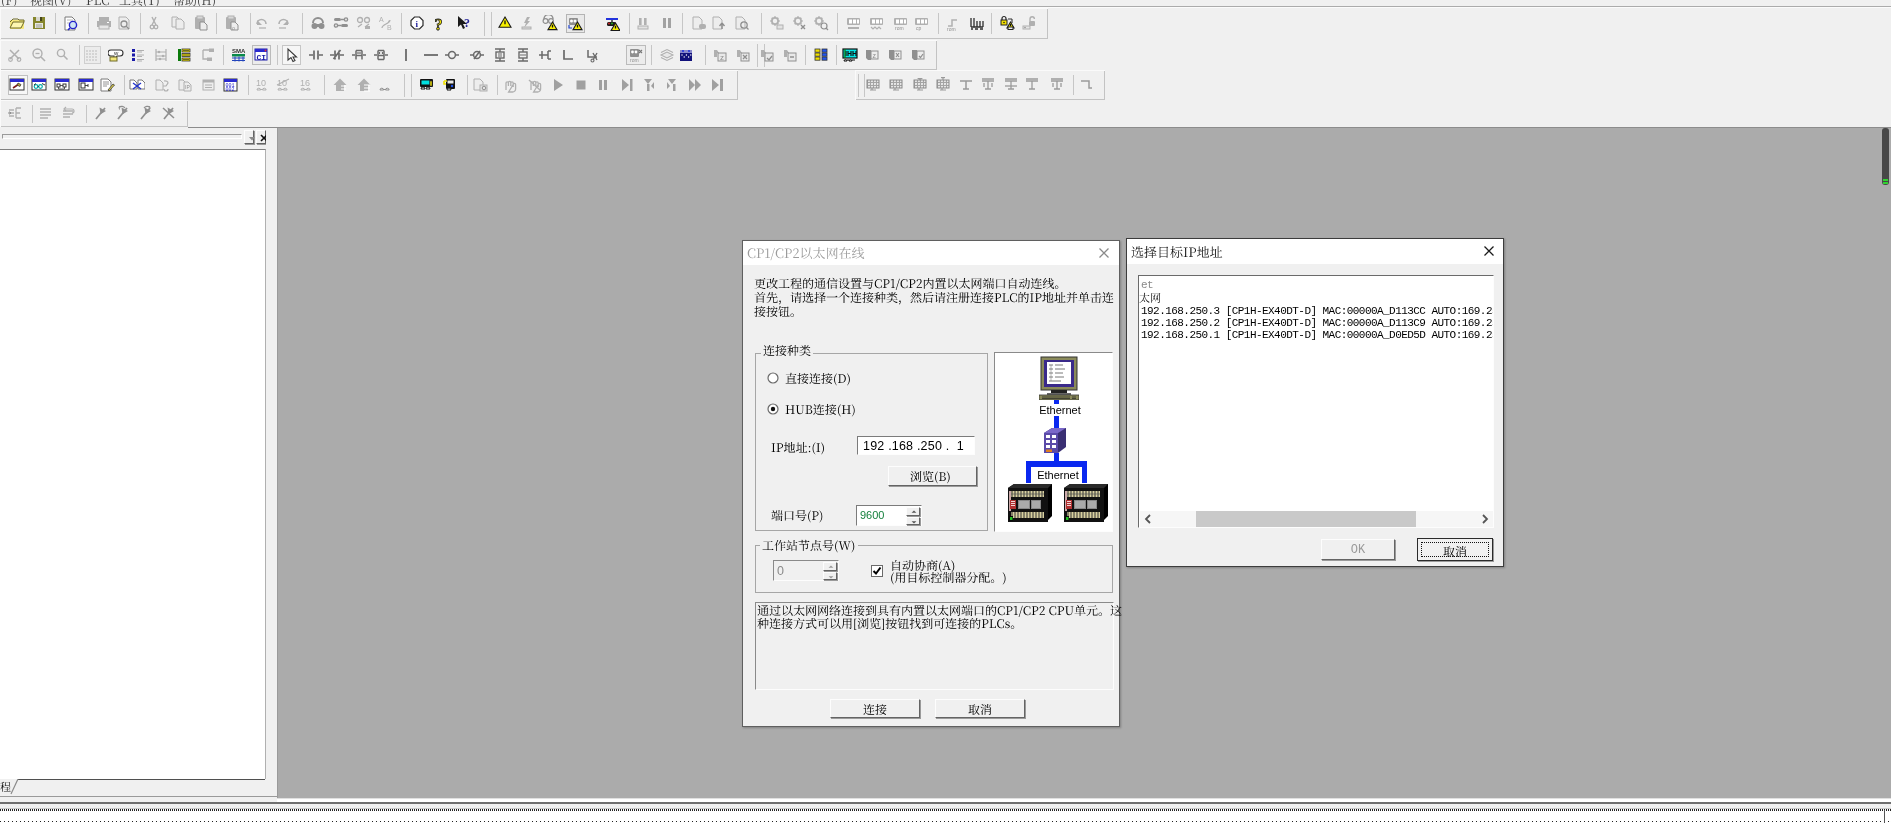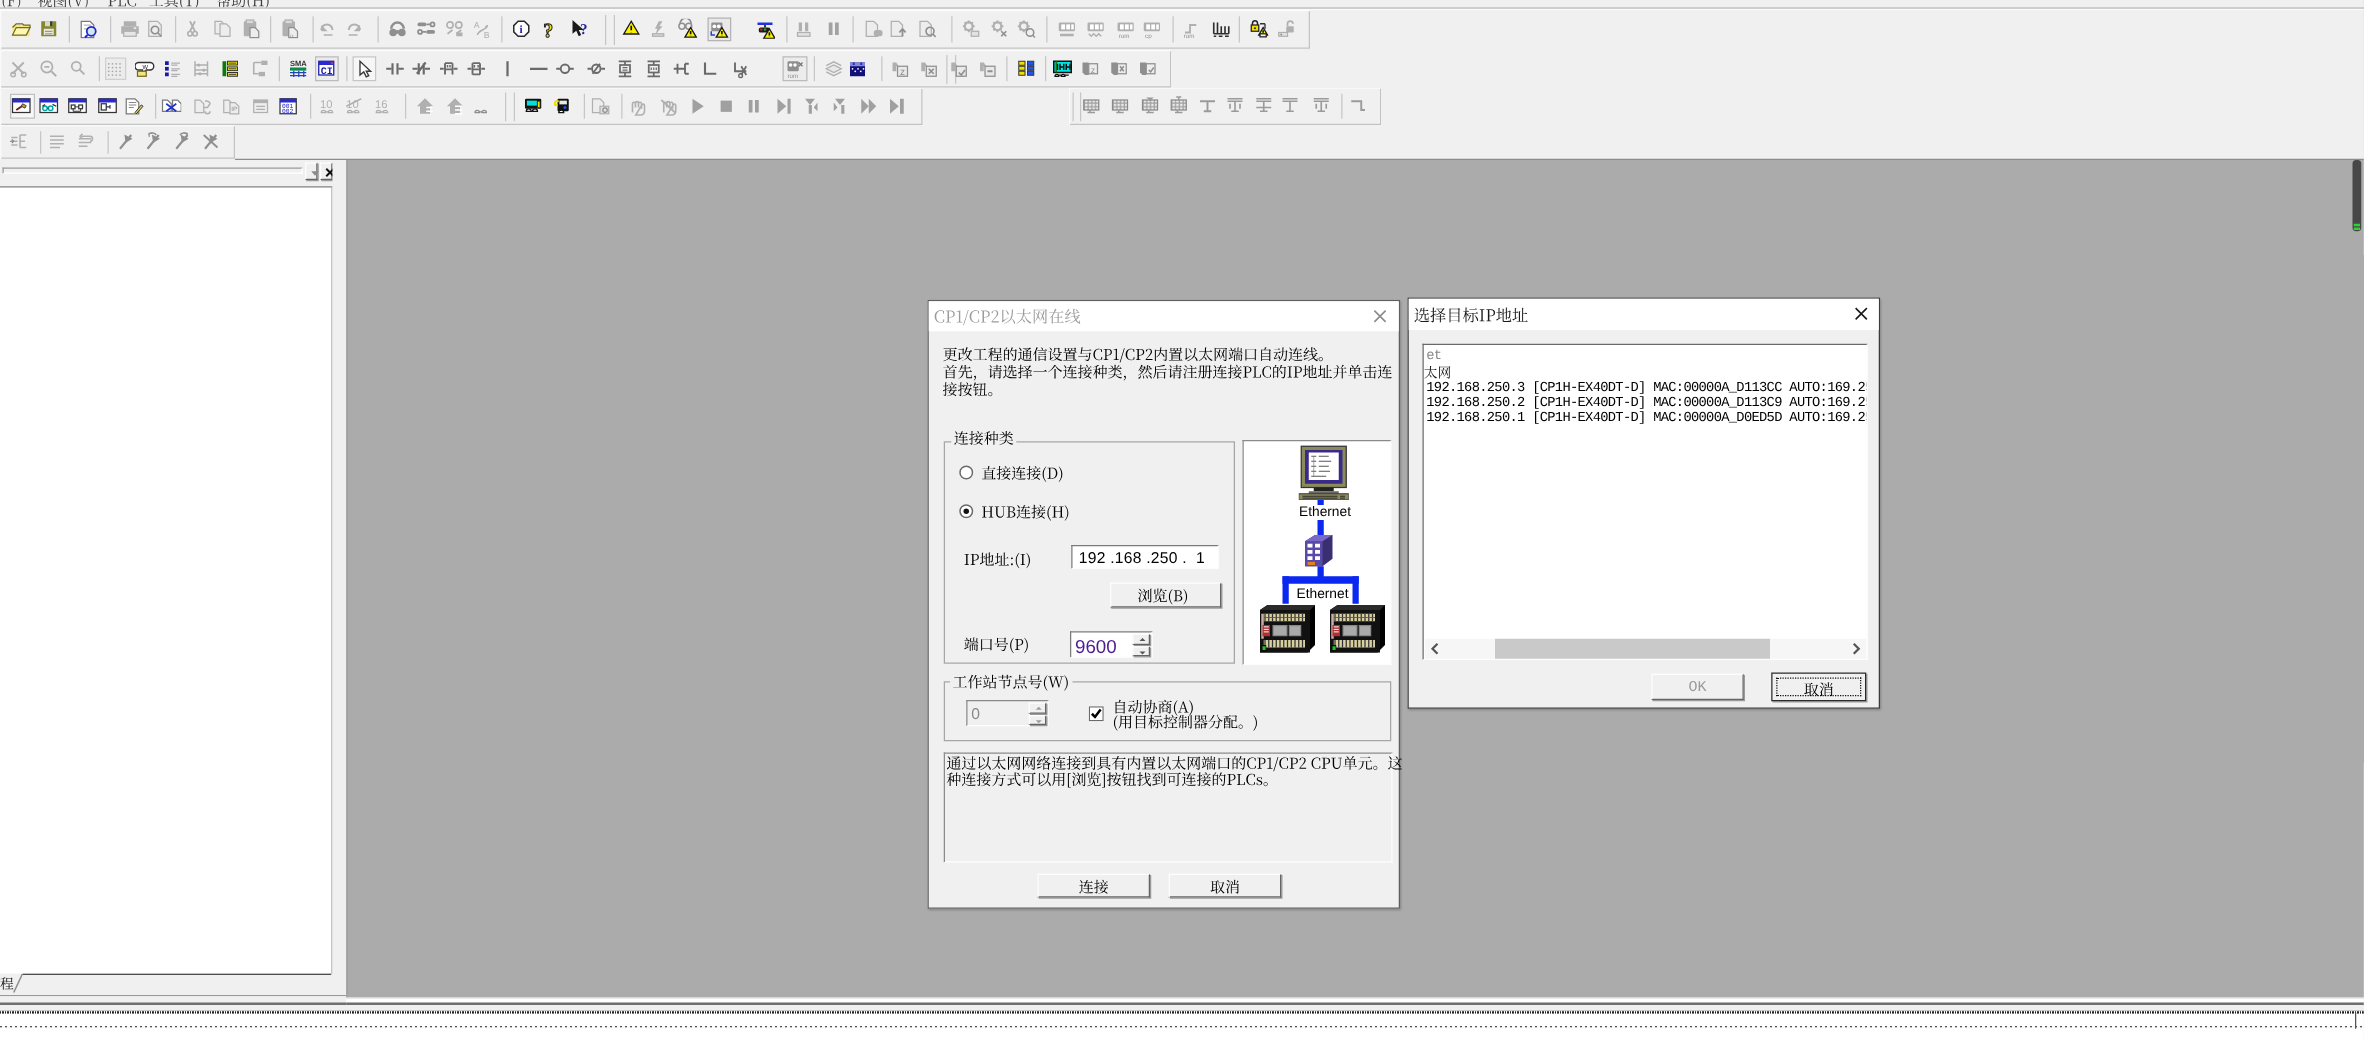--- a/index.html
+++ b/index.html
@@ -591,21 +591,21 @@
     <circle cx="6" cy="6" r="5" fill="#fff" stroke="#6a6a6a" stroke-width="1.2"></circle>
     <circle cx="6" cy="6" r="2.2" fill="#111"></circle>
   </svg><svg style="position:absolute;left:785px;top:402px;width:72px;height:13.4px;overflow:visible" viewBox="0 -12 72 13.4">
     <path d="M6 -8.4 7.3 -8.3C7.3 -7.1 7.3 -5.9 7.3 -4.7H3C3 -5.9 3 -7.1 3 -8.3L4.2 -8.4V-8.7H0.6V-8.4L1.9 -8.3C1.9 -7.1 1.9 -5.9 1.9 -4.7V-4C1.9 -2.8 1.9 -1.6 1.9 -0.5L0.6 -0.4V0H4.2V-0.4L3 -0.5C3 -1.6 3 -2.8 3 -4.3H7.3C7.3 -2.8 7.3 -1.6 7.3 -0.5L6 -0.4V0H9.6V-0.4L8.4 -0.5C8.4 -1.6 8.4 -2.8 8.4 -4V-4.7C8.4 -5.9 8.4 -7.1 8.4 -8.3L9.6 -8.4V-8.7H6Z M16.2 -8.4 17.7 -8.3 17.7 -3.7C17.7 -1.4 16.9 -0.5 15.3 -0.5C13.9 -0.5 13 -1.3 13 -3.5V-4.7C13 -5.9 13 -7.1 13 -8.3L14.3 -8.4V-8.7H10.8V-8.4L11.9 -8.3C11.9 -7.1 11.9 -5.9 11.9 -4.7V-3.3C11.9 -0.8 13.2 0.2 15 0.2C17 0.2 18.1 -1 18.1 -3.4L18.1 -8.3L19.3 -8.4V-8.7H16.2Z M20.4 -8.4 21.7 -8.3C21.7 -7.1 21.7 -5.9 21.7 -4.7V-4.1C21.7 -2.9 21.7 -1.7 21.7 -0.5L20.4 -0.4V0H23.9C26.4 0 27.3 -1.1 27.3 -2.4C27.3 -3.5 26.5 -4.4 24.7 -4.6C26.2 -4.9 26.8 -5.7 26.8 -6.7C26.8 -7.9 25.9 -8.7 24 -8.7H20.4ZM22.7 -4.4H23.6C25.4 -4.4 26.2 -3.7 26.2 -2.4C26.2 -1.1 25.3 -0.4 23.8 -0.4H22.8C22.7 -1.6 22.7 -2.9 22.7 -4.4ZM22.8 -8.3H23.7C25.2 -8.3 25.8 -7.7 25.8 -6.6C25.8 -5.4 25 -4.7 23.5 -4.7H22.7C22.7 -6 22.7 -7.2 22.8 -8.3Z M29 -9.9 28.8 -9.8C29.3 -9.1 29.9 -8.1 30.1 -7.3C30.9 -6.7 31.6 -8.4 29 -9.9ZM37.9 -8.9 37.3 -8.2H34.4C34.5 -8.6 34.7 -9 34.8 -9.4C35.1 -9.3 35.3 -9.4 35.3 -9.6L34.2 -10C34.1 -9.5 33.8 -8.9 33.5 -8.2H31.5L31.6 -7.8H33.4C33 -7 32.6 -6.1 32.3 -5.5C32.1 -5.4 31.9 -5.3 31.7 -5.2L32.5 -4.5L33 -4.9H35.1V-3.1H31.4L31.5 -2.7H35.1V-0.4H35.2C35.5 -0.4 35.8 -0.6 35.8 -0.7V-2.7H38.9C39 -2.7 39.1 -2.8 39.2 -2.9C38.8 -3.3 38.1 -3.8 38.1 -3.8L37.6 -3.1H35.8V-4.9H38.3C38.5 -4.9 38.6 -5 38.6 -5.1C38.2 -5.5 37.6 -6 37.6 -6L37 -5.3H35.8V-6.5C36.2 -6.5 36.3 -6.6 36.3 -6.8L35.1 -6.9V-5.3H33C33.4 -6 33.8 -6.9 34.2 -7.8H38.6C38.8 -7.8 38.9 -7.9 38.9 -8C38.5 -8.4 37.9 -8.9 37.9 -8.9ZM29.9 -1.3C29.4 -0.9 28.7 -0.3 28.3 0.1L29 1C29 0.9 29.1 0.8 29 0.7C29.4 0.1 30 -0.7 30.2 -1.1C30.3 -1.2 30.4 -1.2 30.6 -1.1C31.7 0.3 32.9 0.7 35.2 0.7C36.6 0.7 37.7 0.7 38.8 0.7C38.9 0.4 39.1 0.2 39.4 0.1V-0.1C38 -0 36.9 -0 35.5 -0C33.2 -0 31.9 -0.2 30.8 -1.4C30.7 -1.5 30.7 -1.5 30.6 -1.5V-5.4C31 -5.4 31.1 -5.5 31.2 -5.6L30.2 -6.5L29.7 -5.9H28.4L28.4 -5.5H29.9Z M46.6 -10.1 46.5 -10C46.9 -9.7 47.3 -9.1 47.3 -8.6C48 -8 48.7 -9.5 46.6 -10.1ZM45.5 -7.8 45.3 -7.8C45.7 -7.3 46.1 -6.5 46.1 -5.9C46.8 -5.3 47.5 -6.8 45.5 -7.8ZM50.2 -9 49.7 -8.4H44.3L44.4 -8.1H50.9C51 -8.1 51.1 -8.1 51.2 -8.3C50.8 -8.6 50.2 -9 50.2 -9ZM50.4 -4.4 49.8 -3.7H46.7L47.1 -4.5C47.4 -4.5 47.6 -4.6 47.6 -4.8L46.5 -5.1C46.3 -4.8 46.1 -4.3 45.8 -3.7H43.6L43.7 -3.4H45.7C45.3 -2.7 45 -2.1 44.7 -1.7C45.6 -1.4 46.4 -1.1 47.2 -0.8C46.3 -0.1 45.1 0.4 43.4 0.8L43.5 1C45.5 0.7 46.9 0.3 47.8 -0.5C48.8 -0 49.6 0.4 50.1 0.8C50.9 1.3 51.9 0.2 48.4 -1C49 -1.6 49.4 -2.4 49.7 -3.4H51C51.2 -3.4 51.3 -3.4 51.3 -3.6C51 -3.9 50.4 -4.4 50.4 -4.4ZM45.6 -1.8C45.9 -2.2 46.2 -2.8 46.5 -3.4H48.8C48.6 -2.5 48.2 -1.8 47.7 -1.2C47.1 -1.4 46.4 -1.6 45.6 -1.8ZM43.6 -8 43.1 -7.4H42.8V-9.6C43.1 -9.6 43.2 -9.8 43.2 -9.9L42 -10.1V-7.4H40.3L40.4 -7H42V-4.4C41.2 -4.1 40.5 -3.9 40.1 -3.7L40.6 -2.8C40.7 -2.8 40.8 -3 40.8 -3.1L42 -3.8V-0.3C42 -0.2 42 -0.1 41.7 -0.1C41.5 -0.1 40.5 -0.2 40.5 -0.2V0C40.9 0.1 41.2 0.2 41.4 0.3C41.5 0.5 41.6 0.7 41.6 0.9C42.6 0.8 42.8 0.4 42.8 -0.3V-4.2L44.3 -5.1L44.3 -5.3H51C51.1 -5.3 51.3 -5.4 51.3 -5.5C50.9 -5.9 50.3 -6.3 50.3 -6.3L49.8 -5.7H48.3C48.7 -6.2 49.2 -6.8 49.5 -7.2C49.8 -7.2 49.9 -7.3 50 -7.5L48.8 -7.8C48.6 -7.2 48.2 -6.3 47.9 -5.7H44.1L44.2 -5.3H44.3L42.8 -4.7V-7H44.2C44.4 -7 44.5 -7.1 44.5 -7.2C44.2 -7.5 43.6 -8 43.6 -8Z M53.8 -3.6C53.8 -5.9 54.3 -7.4 55.9 -9.6L55.6 -9.8C53.8 -8 52.9 -6 52.9 -3.6C52.9 -1.2 53.8 0.7 55.6 2.6L55.9 2.4C54.3 0.2 53.8 -1.4 53.8 -3.6Z M62.3 -8.4 63.5 -8.3C63.5 -7.1 63.5 -5.9 63.5 -4.7H59.2C59.2 -5.9 59.2 -7.1 59.2 -8.3L60.4 -8.4V-8.7H56.8V-8.4L58.1 -8.3C58.1 -7.1 58.1 -5.9 58.1 -4.7V-4C58.1 -2.8 58.1 -1.6 58.1 -0.5L56.8 -0.4V0H60.4V-0.4L59.2 -0.5C59.2 -1.6 59.2 -2.8 59.2 -4.3H63.5C63.5 -2.8 63.5 -1.6 63.5 -0.5L62.3 -0.4V0H65.8V-0.4L64.6 -0.5C64.6 -1.6 64.6 -2.8 64.6 -4V-4.7C64.6 -5.9 64.6 -7.1 64.6 -8.3L65.8 -8.4V-8.7H62.3Z M68.9 -3.6C68.9 -1.4 68.4 0.2 66.8 2.4L67 2.6C68.8 0.7 69.7 -1.2 69.7 -3.6C69.7 -6 68.8 -8 67 -9.8L66.8 -9.6C68.4 -7.5 68.9 -5.9 68.9 -3.6Z" fill="#000"></path>
   </svg><svg style="position:absolute;left:771px;top:440px;width:56px;height:13.4px;overflow:visible" viewBox="0 -12 56 13.4">
     <path d="M0.6 -8.4 1.9 -8.3C1.9 -7.1 1.9 -5.9 1.9 -4.7V-4C1.9 -2.8 1.9 -1.6 1.9 -0.5L0.6 -0.4V0H4.2V-0.4L3 -0.5C3 -1.6 3 -2.8 3 -4V-4.7C3 -5.9 3 -7.1 3 -8.3L4.2 -8.4V-8.7H0.6Z M5.5 -8.4 6.7 -8.3C6.7 -7.1 6.7 -5.9 6.7 -4.7V-4C6.7 -2.8 6.7 -1.6 6.7 -0.5L5.5 -0.4V0H9.2V-0.4L7.8 -0.5L7.8 -3.6H8.5C11.1 -3.6 12.1 -4.7 12.1 -6.2C12.1 -7.8 11.1 -8.7 8.9 -8.7H5.5ZM7.8 -4V-4.7C7.8 -5.9 7.8 -7.1 7.8 -8.3H8.8C10.4 -8.3 11.1 -7.6 11.1 -6.2C11.1 -4.9 10.3 -4 8.5 -4Z M22.4 -7.5 20.8 -6.9V-9.6C21 -9.6 21.2 -9.7 21.2 -9.9L20 -10V-6.6L18.4 -6V-8.7C18.7 -8.7 18.8 -8.8 18.8 -9L17.6 -9.1V-5.7L15.9 -5L16.2 -4.8L17.6 -5.3V-0.6C17.6 0.3 18 0.5 19.2 0.5H21C23.6 0.5 24.2 0.4 24.2 -0C24.2 -0.2 24.1 -0.3 23.7 -0.4L23.7 -2.2H23.6C23.4 -1.4 23.2 -0.7 23.1 -0.4C23 -0.3 23 -0.3 22.8 -0.3C22.5 -0.2 21.9 -0.2 21.1 -0.2H19.3C18.5 -0.2 18.4 -0.3 18.4 -0.7V-5.6L20 -6.2V-1.2H20.1C20.4 -1.2 20.8 -1.4 20.8 -1.5V-6.5L22.6 -7.2C22.5 -4.4 22.5 -3.2 22.2 -3C22.2 -2.9 22.1 -2.9 21.9 -2.9C21.7 -2.9 21.3 -2.9 21 -2.9V-2.7C21.3 -2.7 21.5 -2.6 21.6 -2.5C21.8 -2.4 21.8 -2.2 21.8 -1.9C22.2 -1.9 22.5 -2.1 22.8 -2.3C23.2 -2.7 23.3 -3.9 23.4 -7.1C23.6 -7.1 23.7 -7.2 23.8 -7.2L22.9 -8L22.5 -7.5ZM12.9 -1.3 13.4 -0.3C13.5 -0.4 13.6 -0.5 13.7 -0.6C15.2 -1.5 16.4 -2.4 17.2 -2.9L17.1 -3.1L15.3 -2.3V-6.1H16.8C17 -6.1 17.1 -6.1 17.1 -6.3C16.8 -6.6 16.2 -7.1 16.2 -7.1L15.7 -6.4H15.3V-9.3C15.6 -9.4 15.7 -9.5 15.7 -9.7L14.5 -9.8V-6.4H13L13.1 -6.1H14.5V-1.9C13.8 -1.7 13.3 -1.4 12.9 -1.3Z M29.6 -7.4V0H27.9L28 0.4H35.9C36.1 0.4 36.2 0.3 36.2 0.2C35.8 -0.2 35.2 -0.7 35.2 -0.7L34.6 0H32.8V-5.3H35.5C35.7 -5.3 35.8 -5.3 35.8 -5.5C35.4 -5.8 34.8 -6.4 34.8 -6.4L34.3 -5.6H32.8V-9.4C33.1 -9.5 33.2 -9.6 33.2 -9.8L32 -9.9V0H30.4V-7C30.7 -7 30.8 -7.1 30.8 -7.3ZM24.9 -1.4 25.5 -0.4C25.6 -0.5 25.7 -0.6 25.7 -0.8C27.3 -1.6 28.5 -2.3 29.4 -2.8L29.3 -3L27.4 -2.3V-6.2H29C29.1 -6.2 29.2 -6.3 29.3 -6.4C28.9 -6.7 28.3 -7.2 28.3 -7.2L27.8 -6.5H27.4V-9.2C27.7 -9.2 27.8 -9.3 27.9 -9.5L26.7 -9.6V-6.5H25.1L25.2 -6.2H26.7V-2C25.9 -1.8 25.2 -1.5 24.9 -1.4Z M38.5 0.2C38.9 0.2 39.3 -0.2 39.3 -0.6C39.3 -1 38.9 -1.3 38.5 -1.3C38.1 -1.3 37.8 -1 37.8 -0.6C37.8 -0.2 38.1 0.2 38.5 0.2ZM38.5 -4.6C38.9 -4.6 39.3 -4.9 39.3 -5.3C39.3 -5.7 38.9 -6 38.5 -6C38.1 -6 37.8 -5.7 37.8 -5.3C37.8 -4.9 38.1 -4.6 38.5 -4.6Z M42.4 -3.6C42.4 -5.9 42.9 -7.4 44.5 -9.6L44.3 -9.8C42.4 -8 41.6 -6 41.6 -3.6C41.6 -1.2 42.4 0.7 44.3 2.6L44.5 2.4C42.9 0.2 42.4 -1.4 42.4 -3.6Z M45.5 -8.4 46.7 -8.3C46.7 -7.1 46.7 -5.9 46.7 -4.7V-4C46.7 -2.8 46.7 -1.6 46.7 -0.5L45.5 -0.4V0H49.1V-0.4L47.8 -0.5C47.8 -1.6 47.8 -2.8 47.8 -4V-4.7C47.8 -5.9 47.8 -7.1 47.8 -8.3L49.1 -8.4V-8.7H45.5Z M52.1 -3.6C52.1 -1.4 51.7 0.2 50.1 2.4L50.3 2.6C52.1 0.7 53 -1.2 53 -3.6C53 -6 52.1 -8 50.3 -9.8L50.1 -9.6C51.6 -7.5 52.1 -5.9 52.1 -3.6Z" fill="#000"></path>
   </svg><div class="ab" style="left:857px;top:436px;width:118px;height:19px;background:#fff;border-top:1.5px solid #7b7b7b;border-left:1.5px solid #7b7b7b;border-right:1px solid #fdfdfd;border-bottom:1px solid #fdfdfd"></div><div class="ab" style="left:863px;top:439px;width:112px;height:14px;font-size:12.5px;color:#000;letter-spacing:0.2px;white-space:pre">192 .168 .250 .  1</div><div class="btn" style="left:888px;top:466px;width:89px;height:20px;"></div><svg style="position:absolute;left:910px;top:469px;width:42px;height:13.4px;overflow:visible" viewBox="0 -12 42 13.4">
     <path d="M1.1 -2.5C1 -2.5 0.6 -2.5 0.6 -2.5V-2.2C0.9 -2.2 1 -2.2 1.2 -2.1C1.5 -1.9 1.5 -0.9 1.4 0.3C1.4 0.7 1.5 0.9 1.7 0.9C2.1 0.9 2.4 0.6 2.4 0C2.4 -0.9 2.1 -1.5 2.1 -2C2.1 -2.3 2.1 -2.7 2.2 -3.1C2.4 -3.7 3.2 -6.7 3.6 -8.3L3.4 -8.3C1.6 -3.2 1.6 -3.2 1.4 -2.8C1.3 -2.5 1.3 -2.5 1.1 -2.5ZM0.5 -7.2 0.4 -7.1C0.9 -6.8 1.4 -6.2 1.6 -5.7C2.4 -5.2 3 -6.9 0.5 -7.2ZM0.9 -10 0.8 -9.9C1.4 -9.5 2 -8.9 2.2 -8.3C3 -7.7 3.6 -9.5 0.9 -10ZM4.5 -10 4.4 -9.9C4.8 -9.4 5.4 -8.6 5.4 -7.9C6.2 -7.3 6.9 -9 4.5 -10ZM11.4 -9.9 10.2 -10V-0.2C10.2 -0 10.2 0 9.9 0C9.7 0 8.4 -0.1 8.4 -0.1V0.1C8.9 0.2 9.3 0.3 9.4 0.4C9.6 0.6 9.7 0.7 9.7 1C10.8 0.9 11 0.5 11 -0.2V-9.6C11.3 -9.6 11.4 -9.7 11.4 -9.9ZM9.4 -8.9 8.3 -9V-1.5H8.4C8.7 -1.5 9 -1.7 9 -1.8V-8.6C9.3 -8.6 9.4 -8.7 9.4 -8.9ZM7.1 -8.2 6.6 -7.5H3.5L3.6 -7.2H6.2C6.1 -6.2 6 -5.2 5.7 -4.3C5.2 -4.9 4.6 -5.5 3.9 -6.2L3.7 -6.1C4.3 -5.4 4.9 -4.4 5.4 -3.4C4.9 -1.9 4 -0.5 2.7 0.6L2.8 0.8C4.2 -0.2 5.2 -1.3 5.8 -2.6C6.2 -1.8 6.5 -1.1 6.6 -0.4C7.3 0.3 7.8 -1.2 6.2 -3.6C6.6 -4.7 6.9 -5.9 7.1 -7.2H7.8C8 -7.2 8.1 -7.2 8.1 -7.4C7.8 -7.7 7.1 -8.2 7.1 -8.2Z M17.1 -9.9 15.9 -10.1V-5.4H16C16.3 -5.4 16.6 -5.6 16.6 -5.7V-9.6C16.9 -9.7 17.1 -9.8 17.1 -9.9ZM14.7 -9.2 13.5 -9.3V-5.7H13.7C14 -5.7 14.3 -5.9 14.3 -6V-8.8C14.6 -8.9 14.7 -9 14.7 -9.2ZM19.2 -2.6 18.1 -2.8V-0C18.1 0.6 18.3 0.7 19.4 0.7H20.9C23.1 0.7 23.5 0.6 23.5 0.2C23.5 0.1 23.4 0 23.2 -0.1L23.1 -1.5H23C22.8 -0.9 22.7 -0.3 22.6 -0.1C22.6 -0 22.5 0 22.4 0C22.2 0 21.7 0 21 0H19.5C18.9 0 18.9 0 18.9 -0.2V-2.4C19.1 -2.4 19.2 -2.5 19.2 -2.6ZM18.5 -4.1 17.4 -4.2C17.3 -2.2 17.2 -0.5 12.6 0.7L12.7 1C17.9 -0.2 18 -1.9 18.1 -3.8C18.4 -3.8 18.5 -3.9 18.5 -4.1ZM19.8 -7.7 19.7 -7.6C20.2 -7.2 21 -6.4 21.2 -5.8C22.1 -5.4 22.5 -7.1 19.8 -7.7ZM15.2 -1.6V-4.8H20.6V-1.5H20.8C21 -1.5 21.4 -1.6 21.4 -1.7V-4.7C21.6 -4.7 21.8 -4.8 21.9 -4.9L21 -5.6L20.5 -5.1H15.3L14.4 -5.5V-1.3H14.5C14.9 -1.3 15.2 -1.5 15.2 -1.6ZM19.8 -9.8 18.6 -10.1C18.3 -8.5 17.7 -6.9 17.1 -5.9L17.2 -5.7C17.9 -6.3 18.4 -7.2 18.8 -8.1H23.2C23.4 -8.1 23.5 -8.1 23.5 -8.3C23.1 -8.6 22.5 -9.2 22.5 -9.2L21.9 -8.4H19C19.1 -8.8 19.3 -9.1 19.4 -9.5C19.7 -9.5 19.8 -9.6 19.8 -9.8Z M26 -3.6C26 -5.9 26.4 -7.4 28 -9.6L27.8 -9.8C26 -8 25.1 -6 25.1 -3.6C25.1 -1.2 26 0.7 27.8 2.6L28 2.4C26.4 0.2 26 -1.4 26 -3.6Z M29 -8.4 30.2 -8.3C30.3 -7.1 30.3 -5.9 30.3 -4.7V-4.1C30.3 -2.9 30.3 -1.7 30.2 -0.5L29 -0.4V0H32.5C34.9 0 35.9 -1.1 35.9 -2.4C35.9 -3.5 35.1 -4.4 33.2 -4.6C34.8 -4.9 35.4 -5.7 35.4 -6.7C35.4 -7.9 34.5 -8.7 32.5 -8.7H29ZM31.3 -4.4H32.2C34 -4.4 34.8 -3.7 34.8 -2.4C34.8 -1.1 33.9 -0.4 32.4 -0.4H31.3C31.3 -1.6 31.3 -2.9 31.3 -4.4ZM31.3 -8.3H32.2C33.8 -8.3 34.4 -7.7 34.4 -6.6C34.4 -5.4 33.6 -4.7 32.1 -4.7H31.3C31.3 -6 31.3 -7.2 31.3 -8.3Z M38.8 -3.6C38.8 -1.4 38.4 0.2 36.8 2.4L37 2.6C38.8 0.7 39.7 -1.2 39.7 -3.6C39.7 -6 38.8 -8 37 -9.8L36.8 -9.6C38.3 -7.5 38.8 -5.9 38.8 -3.6Z" fill="#000"></path>
   </svg><svg style="position:absolute;left:771px;top:508px;width:54px;height:13.4px;overflow:visible" viewBox="0 -12 54 13.4">
     <path d="M1.8 -10 1.6 -9.9C1.9 -9.4 2.3 -8.6 2.3 -8C3 -7.3 3.8 -8.8 1.8 -10ZM1.1 -6.6 0.9 -6.6C1.4 -5.4 1.5 -3.6 1.5 -2.7C2 -1.9 2.9 -3.9 1.1 -6.6ZM3.8 -8.2 3.3 -7.5H0.5L0.6 -7.1H4.5C4.7 -7.1 4.8 -7.2 4.8 -7.3C4.5 -7.7 3.8 -8.2 3.8 -8.2ZM11.2 -9.3 10.1 -9.4V-7.1H8.3V-9.6C8.6 -9.6 8.7 -9.7 8.7 -9.9L7.6 -10V-7.1H5.8V-9C6.2 -9 6.3 -9.1 6.3 -9.3L5.1 -9.4V-7.2C5 -7.1 4.8 -7 4.8 -6.9L5.6 -6.4L5.9 -6.8H10.1V-6.3H10.2C10.5 -6.3 10.8 -6.4 10.8 -6.5V-9C11.1 -9 11.2 -9.1 11.2 -9.3ZM10.7 -6.4 10.2 -5.8H4.4L4.5 -5.4H7.2C7.1 -5 6.9 -4.5 6.8 -4.1H5.6L4.8 -4.4V0.9H4.9C5.2 0.9 5.5 0.7 5.5 0.6V-3.7H6.7V0.4H6.8C7.1 0.4 7.3 0.3 7.3 0.2V-3.7H8.5V0.1H8.6C8.9 0.1 9.1 -0 9.1 -0.1V-3.7H10.2V-0.2C10.2 -0.1 10.2 -0 10.1 -0C9.9 -0 9.3 -0.1 9.3 -0.1V0.1C9.6 0.2 9.8 0.3 9.9 0.4C10 0.5 10 0.7 10 0.9C10.9 0.8 11 0.5 11 -0.1V-3.6C11.2 -3.6 11.4 -3.7 11.4 -3.8L10.5 -4.5L10.1 -4.1H7.2C7.5 -4.5 7.8 -5 8.1 -5.4H11.3C11.5 -5.4 11.6 -5.5 11.7 -5.6C11.3 -5.9 10.7 -6.4 10.7 -6.4ZM0.4 -1.4 0.9 -0.4C1 -0.4 1.1 -0.5 1.2 -0.7C2.7 -1.4 3.8 -2 4.6 -2.5L4.5 -2.7L3 -2.2C3.4 -3.5 3.8 -5.1 4 -6.2C4.3 -6.2 4.4 -6.3 4.5 -6.5L3.3 -6.7C3.1 -5.4 2.9 -3.5 2.6 -2.1C1.7 -1.8 0.9 -1.5 0.4 -1.4Z M21.3 -1.3H14.7V-7.9H21.3ZM14.7 0.2V-1H21.3V0.3H21.5C21.7 0.3 22.1 0.1 22.2 0.1V-7.7C22.5 -7.7 22.7 -7.8 22.8 -7.9L21.7 -8.8L21.2 -8.2H14.8L13.9 -8.7V0.5H14C14.4 0.5 14.7 0.3 14.7 0.2Z M34.5 -5.7 33.9 -5H24.6L24.7 -4.6H27.5C27.4 -4.2 27.1 -3.6 26.9 -3.2C26.7 -3.1 26.5 -3 26.4 -2.9L27.2 -2.2L27.6 -2.6H33C32.7 -1.4 32.4 -0.4 32 -0.1C31.9 -0 31.8 -0 31.5 -0C31.2 -0 30.1 -0.1 29.5 -0.2L29.5 0C30 0.1 30.6 0.3 30.9 0.4C31 0.5 31.1 0.7 31.1 0.9C31.7 0.9 32.1 0.8 32.5 0.6C33.1 0.2 33.5 -1.1 33.7 -2.5C34 -2.6 34.2 -2.6 34.2 -2.7L33.3 -3.5L32.9 -3H27.7C27.9 -3.5 28.2 -4.2 28.4 -4.6H35.2C35.3 -4.6 35.5 -4.7 35.5 -4.8C35.1 -5.2 34.5 -5.7 34.5 -5.7ZM27.4 -5.9V-6.4H32.6V-5.8H32.8C33 -5.8 33.4 -6 33.4 -6V-8.9C33.7 -9 33.9 -9.1 33.9 -9.2L33 -9.9L32.5 -9.4H27.5L26.6 -9.8V-5.6H26.7C27.1 -5.6 27.4 -5.8 27.4 -5.9ZM32.6 -9.1V-6.7H27.4V-9.1Z M38 -3.6C38 -5.9 38.4 -7.4 40 -9.6L39.8 -9.8C38 -8 37.1 -6 37.1 -3.6C37.1 -1.2 38 0.7 39.8 2.6L40 2.4C38.4 0.2 38 -1.4 38 -3.6Z M41 -8.4 42.2 -8.3C42.3 -7.1 42.3 -5.9 42.3 -4.7V-4C42.3 -2.8 42.3 -1.6 42.2 -0.5L41 -0.4V0H44.7V-0.4L43.3 -0.5L43.3 -3.6H44C46.6 -3.6 47.6 -4.7 47.6 -6.2C47.6 -7.8 46.6 -8.7 44.4 -8.7H41ZM43.3 -4V-4.7C43.3 -5.9 43.3 -7.1 43.3 -8.3H44.3C45.9 -8.3 46.6 -7.6 46.6 -6.2C46.6 -4.9 45.8 -4 44 -4Z M50.5 -3.6C50.5 -1.4 50 0.2 48.4 2.4L48.6 2.6C50.5 0.7 51.3 -1.2 51.3 -3.6C51.3 -6 50.5 -8 48.6 -9.8L48.4 -9.6C50 -7.5 50.5 -5.9 50.5 -3.6Z" fill="#000"></path>
-  </svg><div class="ab" style="left:856px;top:505px;width:66px;height:21px;background:#fff;border-top:1.5px solid #7b7b7b;border-left:1.5px solid #7b7b7b;border-right:1px solid #fdfdfd;border-bottom:1px solid #fdfdfd"></div><div class="ab" style="left:860px;top:509px;font-size:15px;color:#4c1d95">9600</div><div class="btn" style="left:906px;top:507px;width:14px;height:8.5px;">
+  </svg><div class="ab" style="left:856px;top:505px;width:66px;height:21px;background:#fff;border-top:1.5px solid #7b7b7b;border-left:1.5px solid #7b7b7b;border-right:1px solid #fdfdfd;border-bottom:1px solid #fdfdfd"></div><div class="ab" style="left:860px;top:509px;font-size:11px;color:#15803d">9600</div><div class="btn" style="left:906px;top:507px;width:14px;height:8.5px;">
     <svg width="14" height="8" viewBox="0 0 14 10" style="display:block">
       <path d="M4 6 L7 3 L10 6" fill="#555"></path>
     </svg>
   </div><div class="btn" style="left:906px;top:516.5px;width:14px;height:8.5px;">
     <svg width="14" height="8" viewBox="0 0 14 10" style="display:block">
       <path d="M4 4 L7 7 L10 4" fill="#555"></path>
     </svg>
   </div><div class="ab" style="left:994px;top:352px;width:119px;height:180px;background:#fff;border-top:1px solid #8a8a8a;border-left:1px solid #8a8a8a;border-right:1px solid #fdfdfd;border-bottom:1px solid #fdfdfd"></div><div class="ab" style="left:1054px;top:398px;width:5px;height:30px;background:#0a28f0"></div><div class="ab" style="left:1054px;top:453px;width:5px;height:10px;background:#0a28f0"></div><div class="ab" style="left:1026px;top:461px;width:61px;height:6px;background:#0a28f0"></div><div class="ab" style="left:1026px;top:461px;width:5px;height:22px;background:#0a28f0"></div><div class="ab" style="left:1082px;top:461px;width:5px;height:22px;background:#0a28f0"></div><svg class="ab" style="left:1039px;top:356px;width:40px;height:44px" viewBox="0 0 40 44">
 <rect x="2" y="1" width="36" height="33" fill="#8a8a5a" stroke="#333"></rect>
 <rect x="5" y="4" width="30" height="27" fill="#3a2a8a"></rect>

